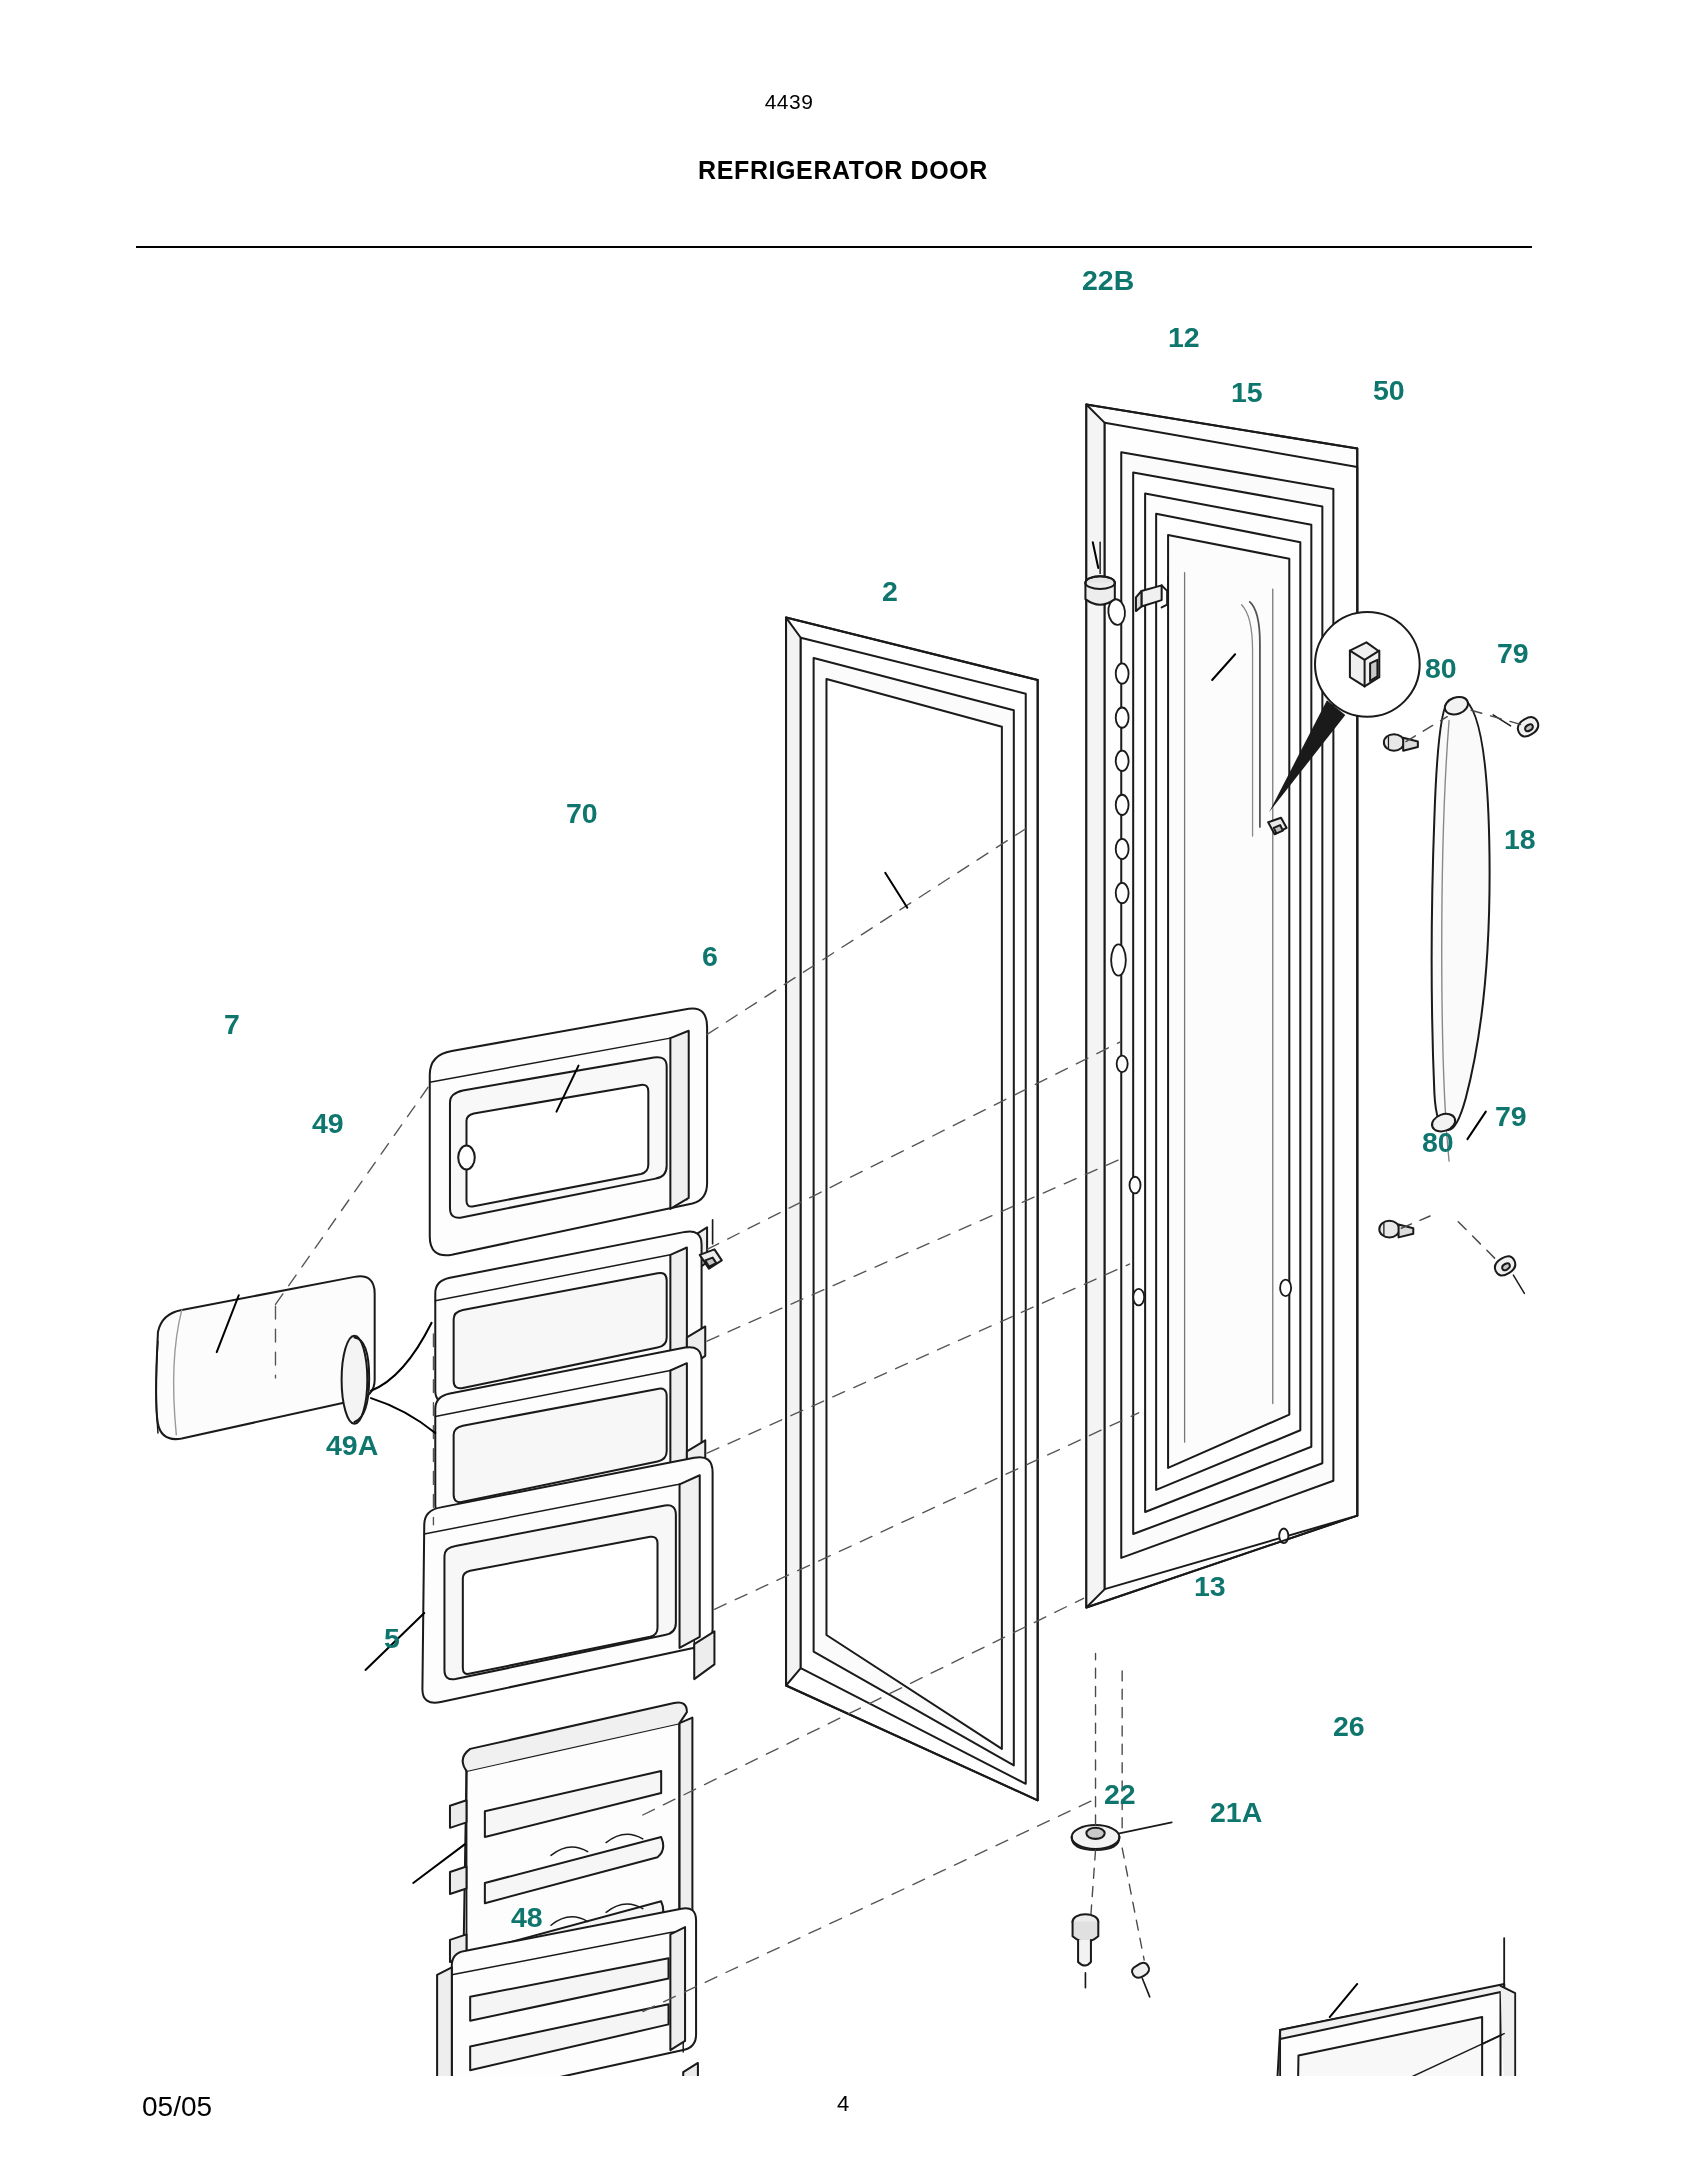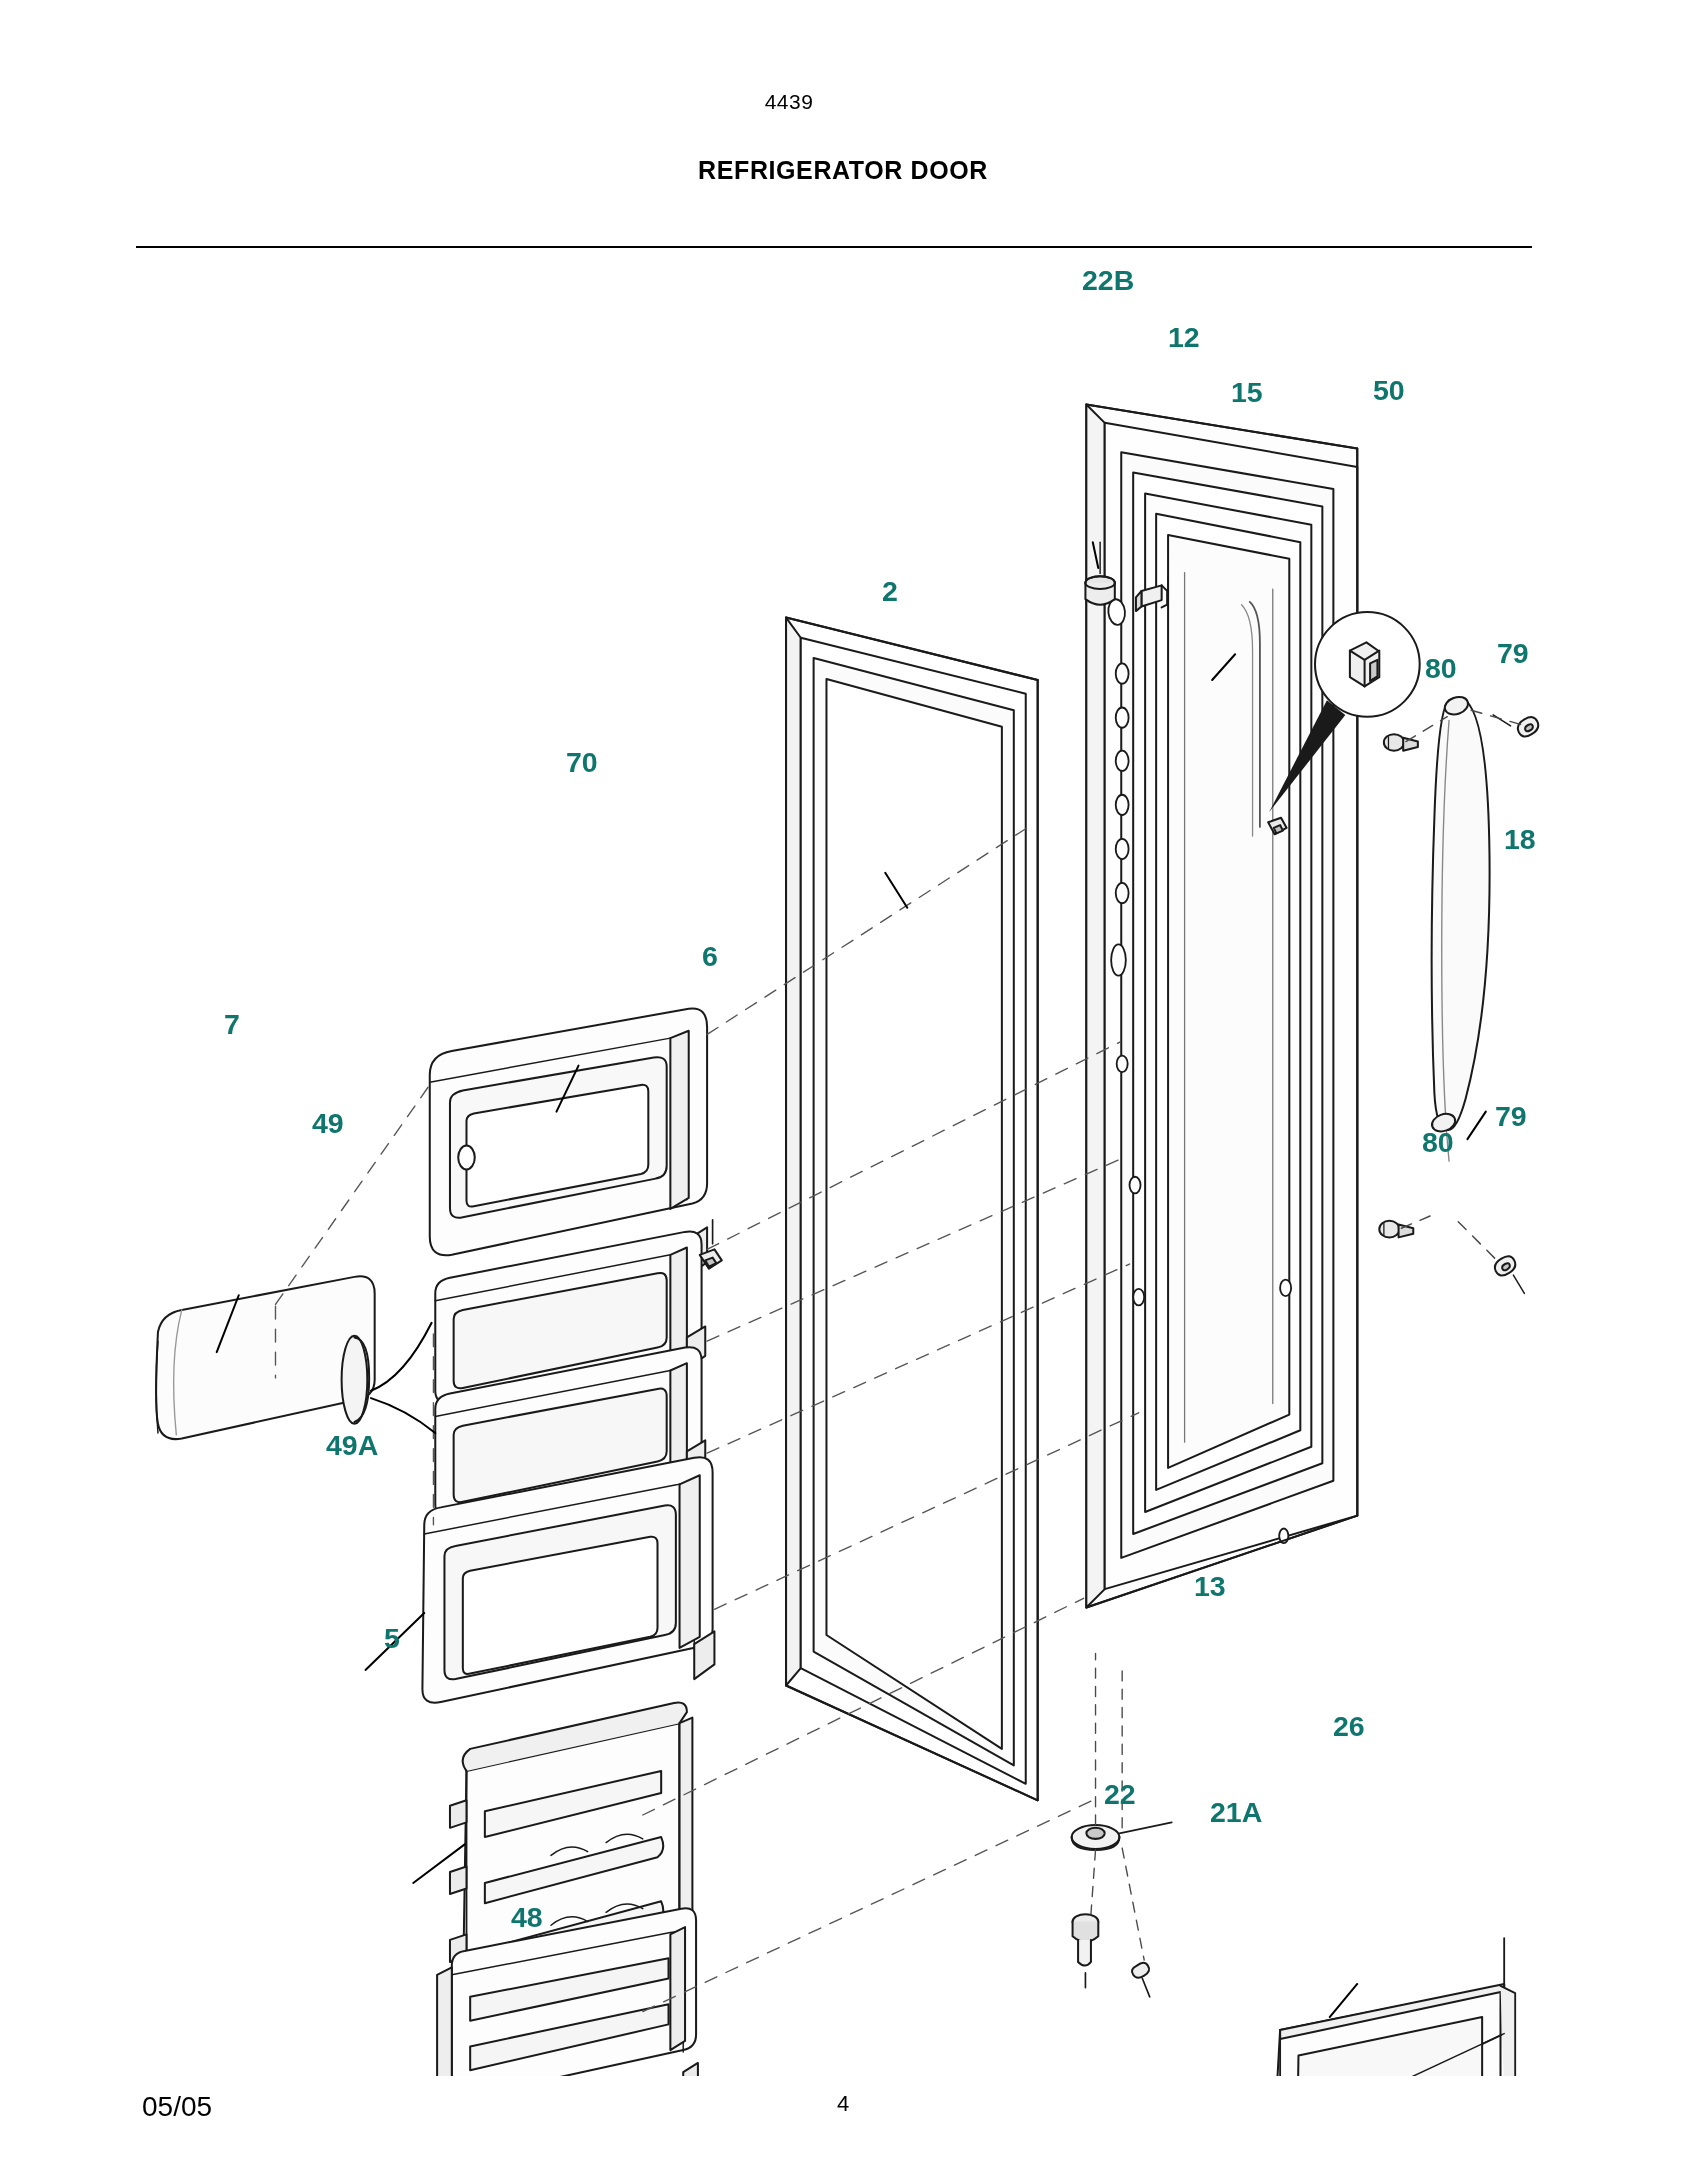--- a/index.html
+++ b/index.html
@@ -380,21 +380,21 @@
   </div>
 
   <div class="callout" style="left:1082px; top:266px;">22B</div>
   <div class="callout" style="left:1168px; top:323px;">12</div>
   <div class="callout" style="left:1231px; top:378px;">15</div>
   <div class="callout" style="left:1349px; top:376px;margin-left:24px;">50</div>
   <div class="callout" style="left:1425px; top:654px;">80</div>
   <div class="callout" style="left:1497px; top:639px;">79</div>
   <div class="callout" style="left:1504px; top:825px;">18</div>
   <div class="callout" style="left:882px; top:577px;">2</div>
-  <div class="callout" style="left:566px; top:748px;">70</div>
+  <div class="callout" style="left:566px; top:799px;">70</div>
   <div class="callout" style="left:702px; top:942px;">6</div>
   <div class="callout" style="left:224px; top:1010px;">7</div>
   <div class="callout" style="left:312px; top:1109px;">49</div>
   <div class="callout" style="left:1422px; top:1128px;">80</div>
   <div class="callout" style="left:1495px; top:1102px;">79</div>
   <div class="callout" style="left:326px; top:1431px;">49A</div>
   <div class="callout" style="left:384px; top:1624px;">5</div>
   <div class="callout" style="left:1194px; top:1572px;">13</div>
   <div class="callout" style="left:1076px; top:1780px;margin-left:28px;">22</div>
   <div class="callout" style="left:1210px; top:1798px;">21A</div>

